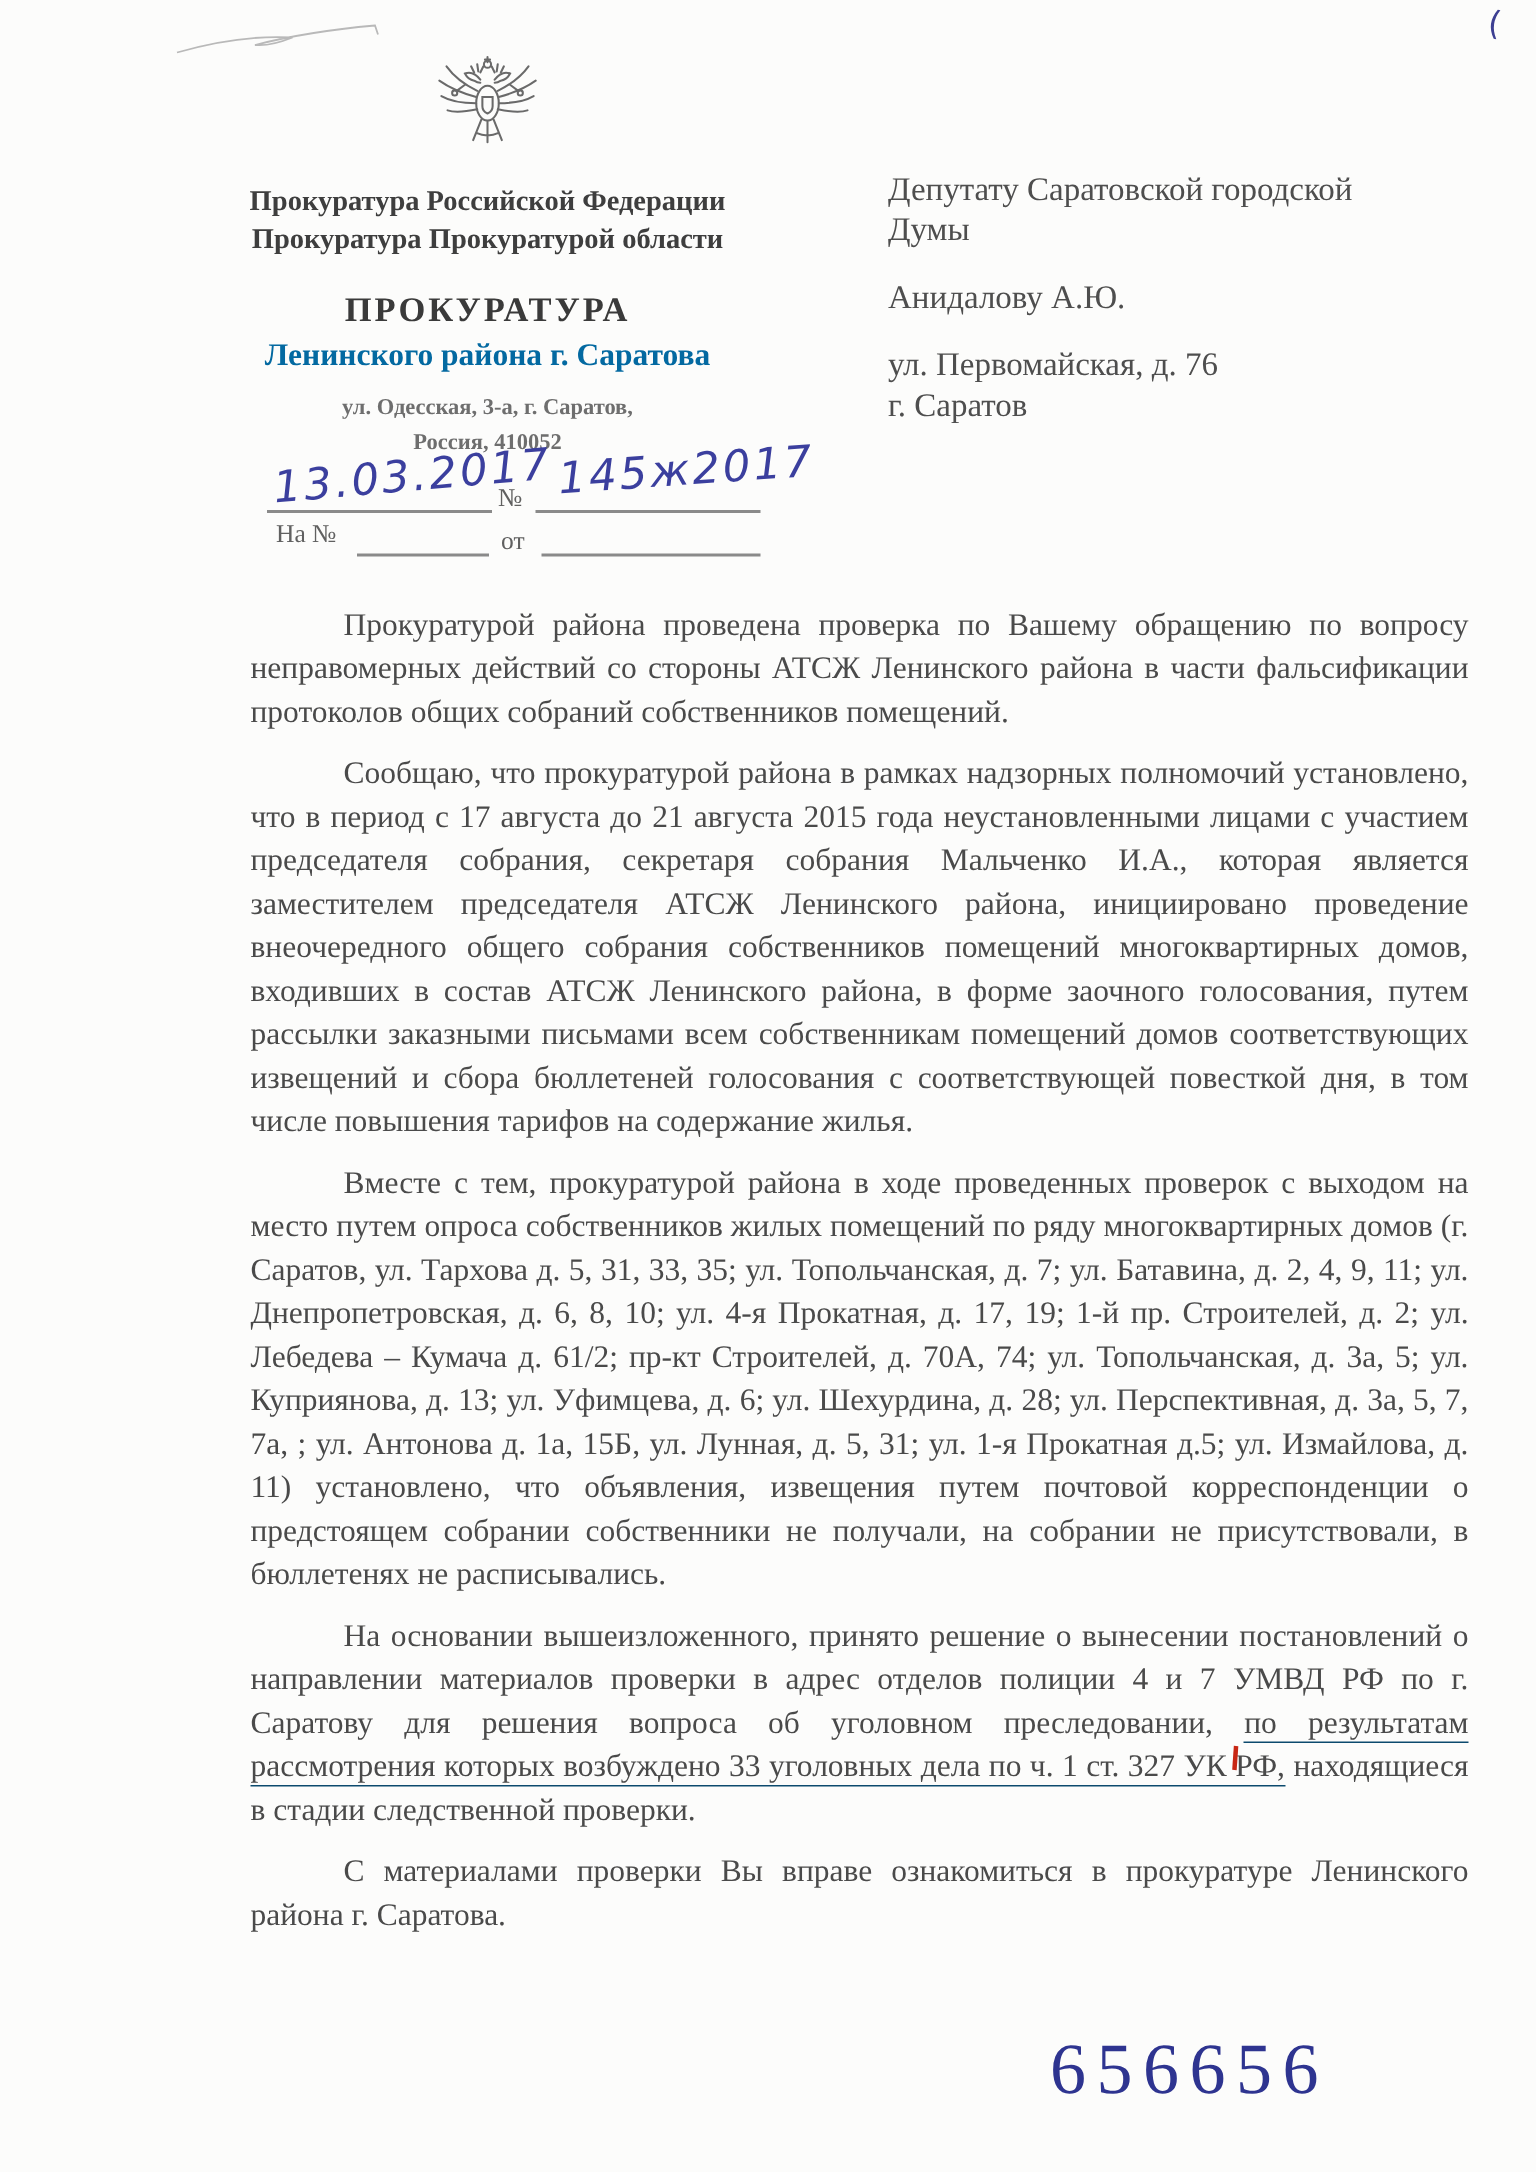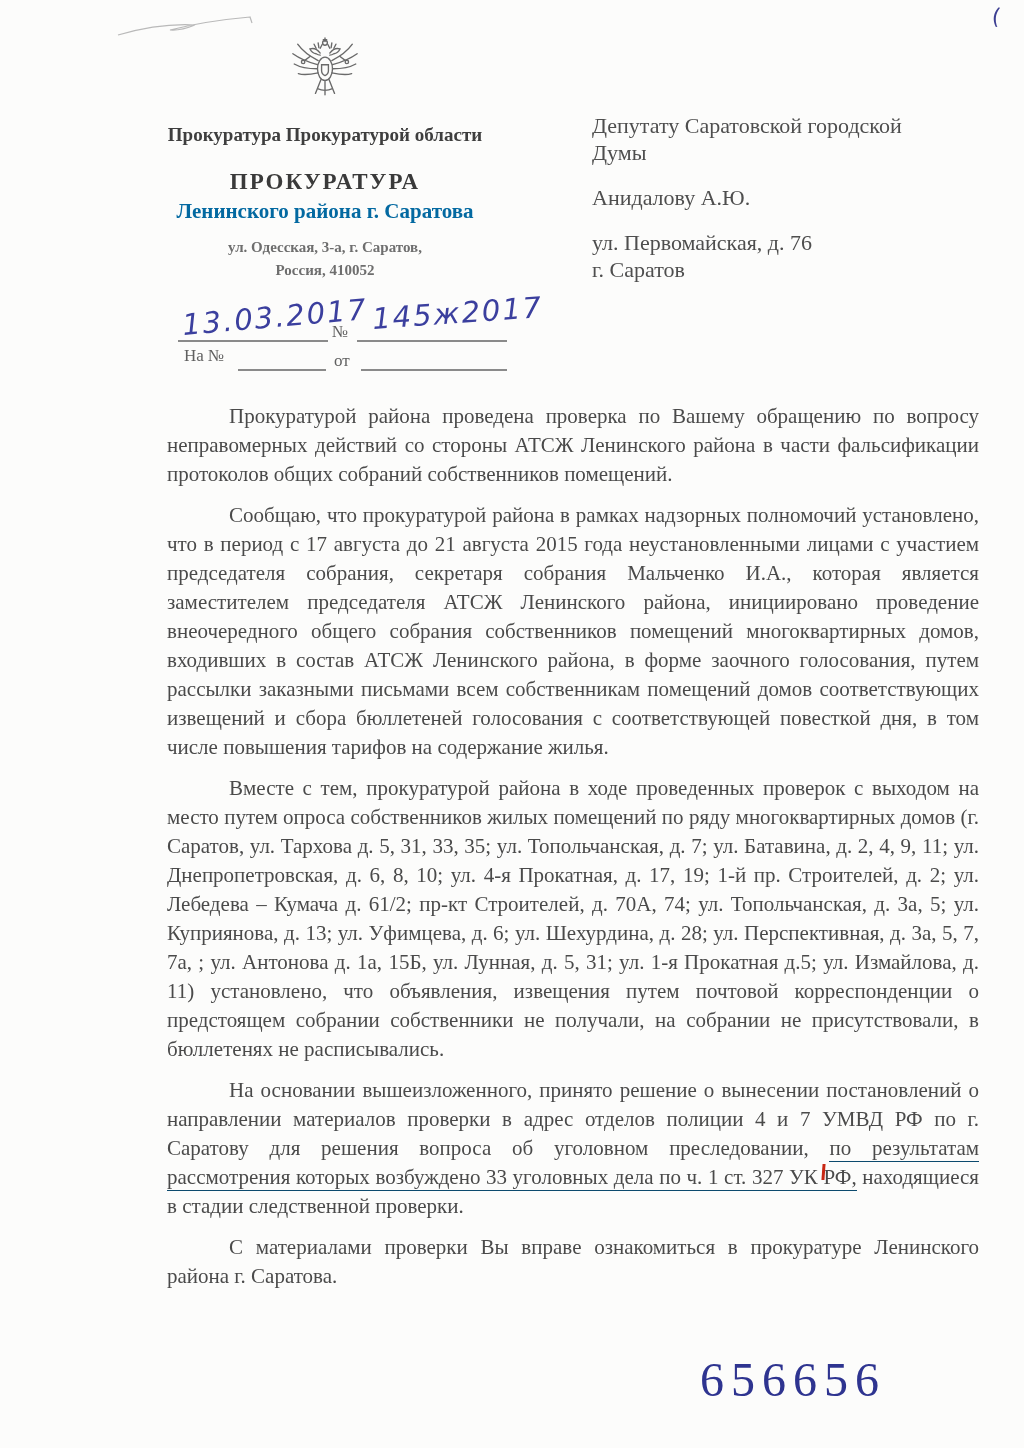--- a/index.html
+++ b/index.html
@@ -94,20 +94,21 @@
 
         <path d="M54 64 L46 84 M60 66 L60 86 M66 64 L74 84 M49 77 Q60 82 71 77"></path>
 
         <path d="M55 42 h10 v9 q0 5 -5 7 q-5 -2 -5 -7 z"></path>
 
         <path d="M38 30 l-8 6 M82 30 l8 6"></path>
         <circle cx="28" cy="38" r="2.5"></circle>
         <circle cx="92" cy="38" r="2.5"></circle>
       </g>
     </svg>
+    <div class="org-line">Прокуратура Российской Федерации</div>
     <div class="org-line">Прокуратура Прокуратурой области</div>
     <div class="proc-title">ПРОКУРАТУРА</div>
     <div class="proc-sub">Ленинского района г. Саратова</div>
     <div class="addr">
       <div>ул. Одесская, 3-а, г. Саратов,</div>
       <div>Россия, 410052</div>
     </div>
   </div>
 
   <div class="recipient">

